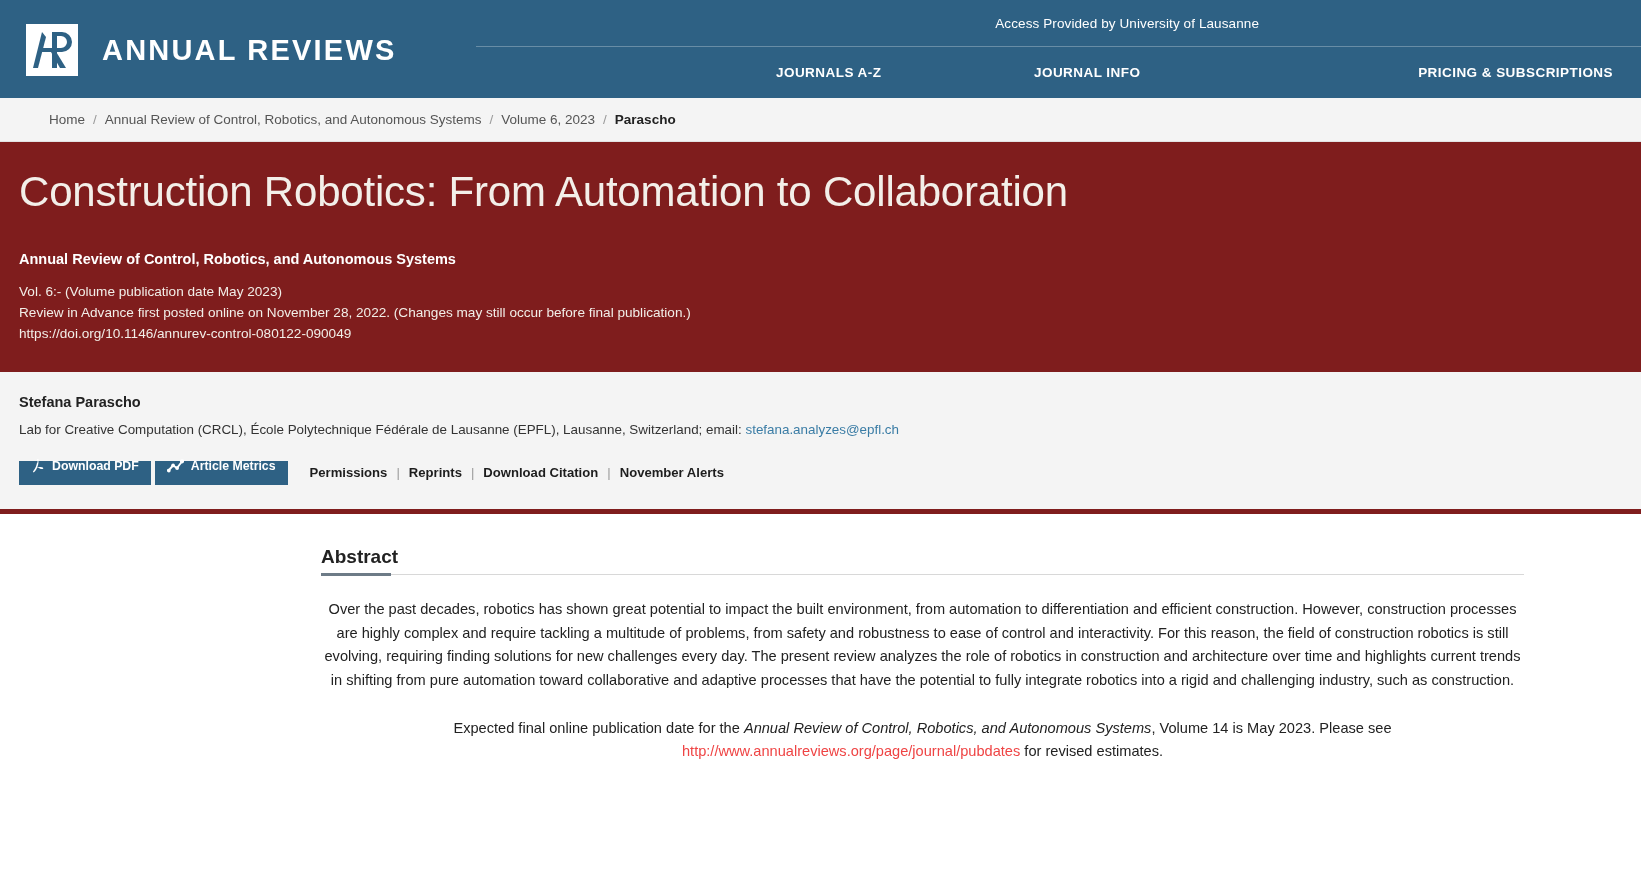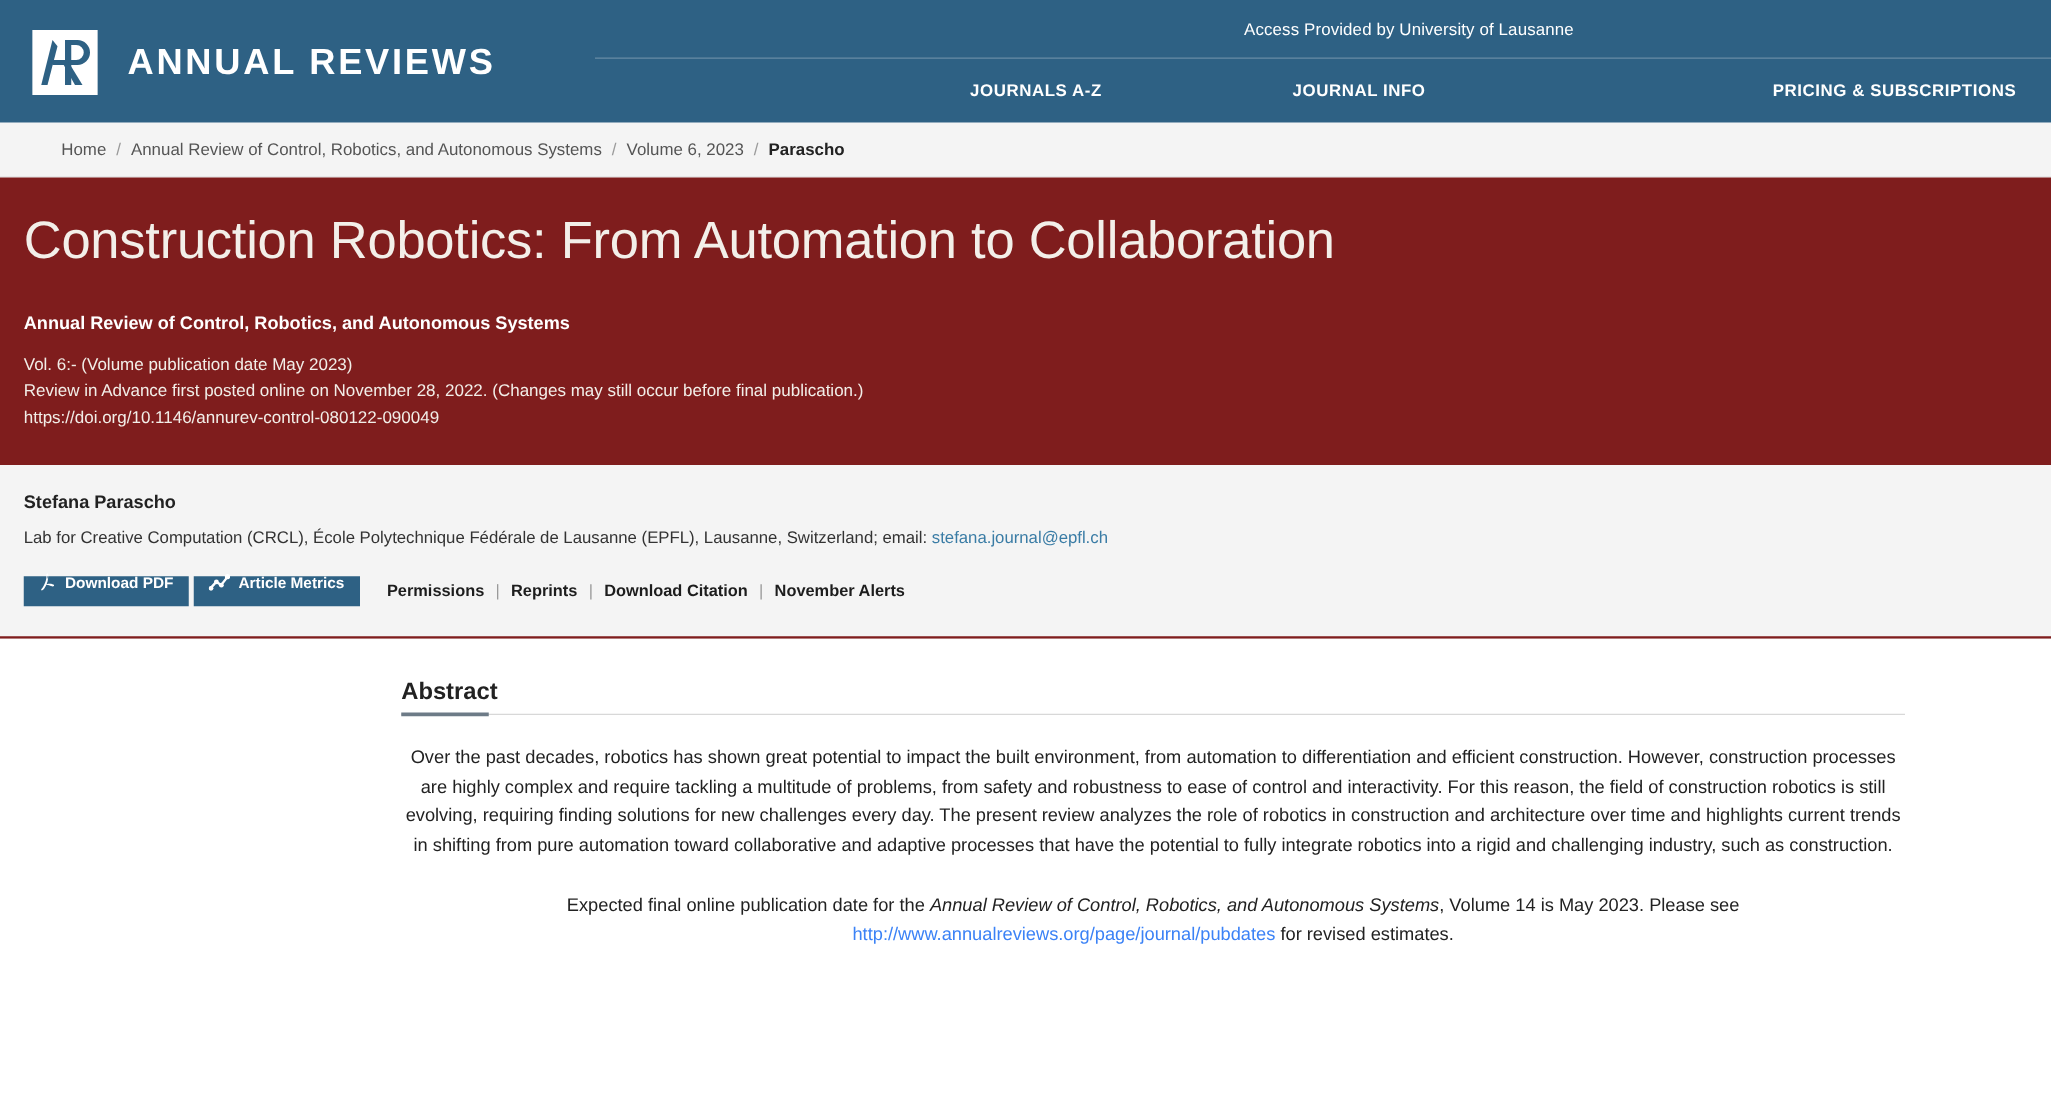--- a/index.html
+++ b/index.html
@@ -128,21 +128,21 @@
   .pub-line {
     color: #f2eee8;
     font-size: 13.6px;
     padding-left: 19px;
     line-height: 1.55;
   }
 
   
   .author-section {
     background: #f4f4f4;
-    border-bottom: 2px solid #7f1d1d;
+    border-bottom: 5px solid #7f1d1d;
     padding: 22px 0 24px 19px;
   }
   .author-name {
     font-size: 14.5px;
     font-weight: bold;
     color: #222222;
     margin-bottom: 11px;
   }
   .author-affil {
     font-size: 13.4px;
@@ -217,21 +217,21 @@
   .abstract-p {
     font-size: 14.6px;
     line-height: 1.62;
     color: #222222;
     margin: 0 0 22px 0;
     text-align: center;
   }
   .abstract-p.second { margin-top: 24px; }
   .abstract-p i { font-style: italic; }
   .abs-link {
-    color: #3b82f6;
+    color: #ef4444;
     text-decoration: none;
     cursor: pointer;
   }
 </style>
 </head>
 <body>
 
 <header class="site-header">
   <div class="access-bar">
     <span class="access-text">Access Provided by University of Lausanne</span>
@@ -273,21 +273,21 @@
   <h1 class="article-title">Construction Robotics: From Automation to Collaboration</h1>
   <div class="journal-name">Annual Review of Control, Robotics, and Autonomous Systems</div>
   <div class="pub-line">Vol. 6:- (Volume publication date May 2023)</div>
   <div class="pub-line">Review in Advance first posted online on November 28, 2022. (Changes may still occur before final publication.)</div>
   <div class="pub-line">https://doi.org/10.1146/annurev-control-080122-090049</div>
 </section>
 
 <section class="author-section">
   <div class="author-name">Stefana Parascho</div>
   <div class="author-affil">
-    <span>Lab for Creative Computation (CRCL), École Polytechnique Fédérale de Lausanne (EPFL), Lausanne, Switzerland; email: </span><a class="author-email" href="#">stefana.journal@epfl.ch</a>
+    <span>Lab for Creative Computation (CRCL), École Polytechnique Fédérale de Lausanne (EPFL), Lausanne, Switzerland; email: </span><a class="author-email" href="#">stefana.analyzes@epfl.ch</a>
   </div>
 
   <div class="tools-row">
     <button class="btn">
       <span>
         <svg width="14" height="15" viewBox="0 0 14 15">
           <path d="M7.0 0.8 C6.2 0.8 5.9 1.6 6.1 2.6 C6.3 3.8 6.0 5.6 5.3 7.6 C4.5 9.9 3.3 12.0 2.2 13.2 C1.6 13.9 2.1 14.6 2.9 14.2 C4.1 13.6 5.1 12.1 6.2 9.6 C7.0 7.8 7.4 6.0 7.5 4.3 C7.6 2.9 7.9 0.8 7.0 0.8 Z M7.0 2.1 C7.2 2.1 7.2 3.2 7.0 4.4 C6.9 5.1 6.8 5.3 6.7 4.8 C6.5 3.8 6.6 2.1 7.0 2.1 Z" fill="#ffffff"></path>
           <path d="M5.0 9.9 C6.6 9.1 9.0 8.8 11.0 9.3 C12.2 9.6 12.6 10.3 12.1 10.8 C11.5 11.4 10.0 11.1 8.3 10.2 C7.2 9.6 6.0 9.6 5.0 9.9 Z" fill="#ffffff"></path>
         </svg>
       </span>

